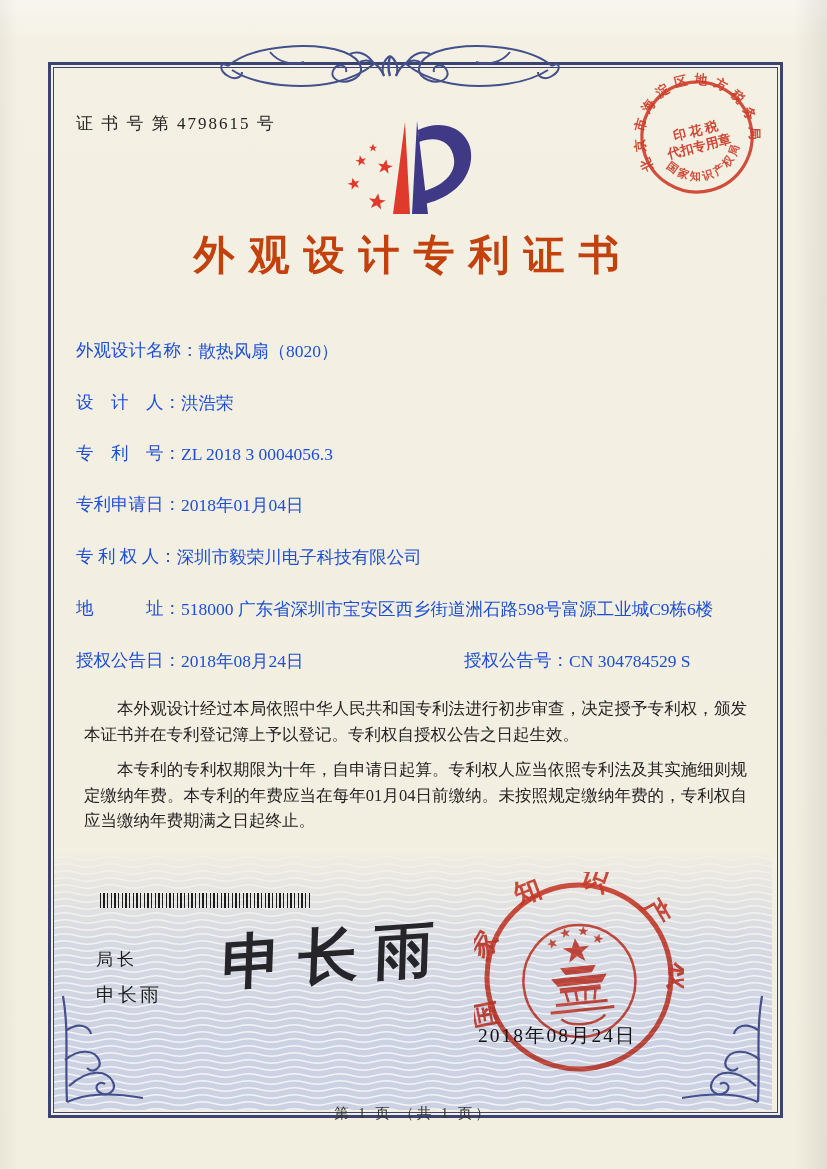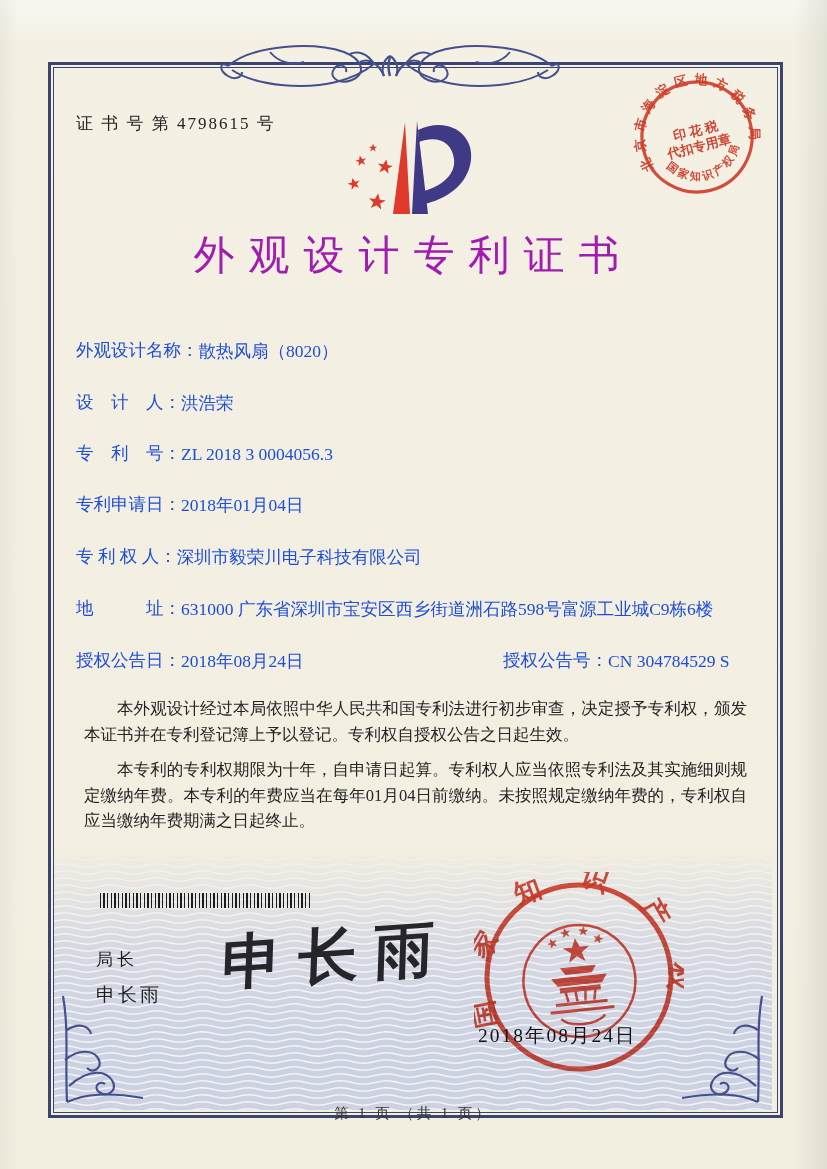--- a/index.html
+++ b/index.html
@@ -8,26 +8,26 @@
        background:#f1eee1;}
   .paper{position:absolute;inset:0;
        background:linear-gradient(180deg,#f8f6ef 0,#f4f1e4 40px,#f3efe2 300px,#f2eee0 100%);}
   .paper:after{content:"";position:absolute;inset:0;
        background:linear-gradient(90deg,rgba(0,0,0,.04) 0,transparent 18px,transparent 96%,rgba(0,0,0,.07) 100%);}
   .frame{position:absolute;left:48px;top:62px;width:729px;height:1050px;
        border:3px solid #3a446f;}
   .frame-inner{position:absolute;inset:2px;border:1px solid #3a446f;}
   .abs{position:absolute;}
   .cert-no{left:76px;top:112px;font-size:17px;letter-spacing:2px;color:#222;text-align:center;}
-  .title{left:0;right:0;top:228px;text-align:center;font-size:41px;font-weight:400;
-       letter-spacing:14px;color:#a21caf;}
+  .title{left:0;right:0;top:228px;text-align:center;font-size:41px;font-weight:700;
+       letter-spacing:14px;color:#c2410c;}
   .row{left:76px;right:70px;display:flex;font-size:17.5px;color:#1d4ed8;}
   .lab{white-space:pre;flex:0 0 auto;}
   .val{flex:0 1 auto;max-width:600px;line-height:26px;}
-  .pair2{position:absolute;left:388px;top:0;display:flex;margin-left:39px;}
+  .pair2{position:absolute;left:388px;top:0;display:flex;}
   .paras{left:74px;right:70px;top:686px;font-size:16.5px;line-height:25.5px;
        color:#242424;text-align:justify;}
   .paras p{margin:10px;text-indent:2em;}
   .waveband{left:53px;top:855px;width:719px;height:255px;}
   .barcode{left:100px;top:893px;width:212px;height:15px;z-index:5;
        background:repeating-linear-gradient(90deg,#1c1c1c 0 1.5px,transparent 1.5px 3px,
         #1c1c1c 3px 5.5px,transparent 5.5px 7px,#1c1c1c 7px 8px,transparent 8px 11px);}
   .director-label{left:96px;top:948px;font-size:17px;letter-spacing:4px;color:#1d1d1d;z-index:5;}
   .director-name{left:96px;top:982px;font-size:19px;letter-spacing:3px;color:#1d1d1d;z-index:5;}
   .signature{left:222px;top:916px;font-size:60px;color:#26262a;z-index:5;
@@ -152,21 +152,21 @@
 <div class="abs row" style="top:492px">
   <span class="lab">专利申请日：</span>
   <span class="val">2018年01月04日</span>
 </div>
 <div class="abs row" style="top:544px">
   <span class="lab">专 利 权 人：</span>
   <span class="val">深圳市毅荣川电子科技有限公司</span>
 </div>
 <div class="abs row" style="top:596px">
   <span class="lab">地　　　址：</span>
-  <span class="val">631000 广东省深圳市宝安区西乡街道洲石路598号富源工业城C9栋6楼</span>
+  <span class="val">518000 广东省深圳市宝安区西乡街道洲石路598号富源工业城C9栋6楼</span>
 </div>
 <div class="abs row" style="top:648px;position:absolute">
   <span class="lab">授权公告日：</span>
   <span class="val">2018年08月24日</span>
   <span class="pair2">
     <span class="lab">授权公告号：</span>
     <span class="val">CN 304784529 S</span>
   </span>
 </div>
 

